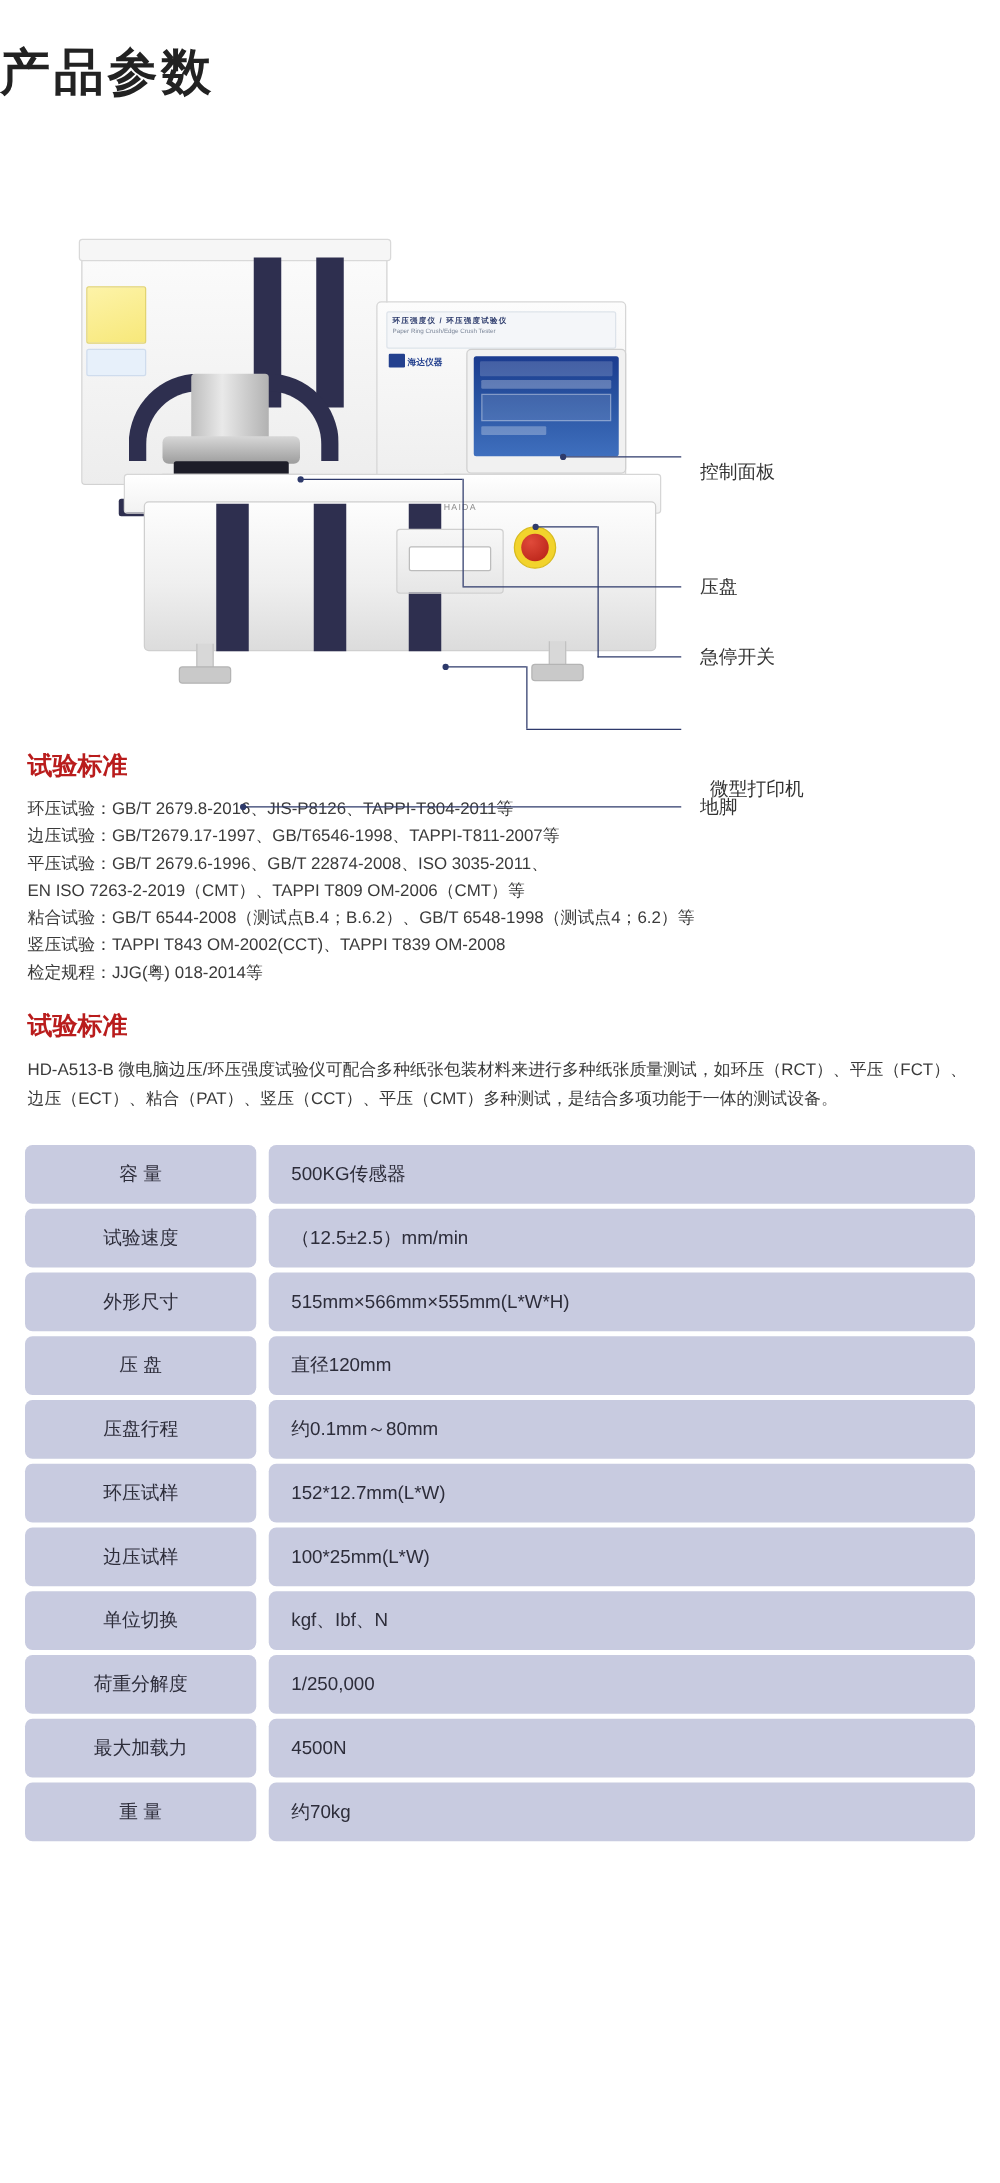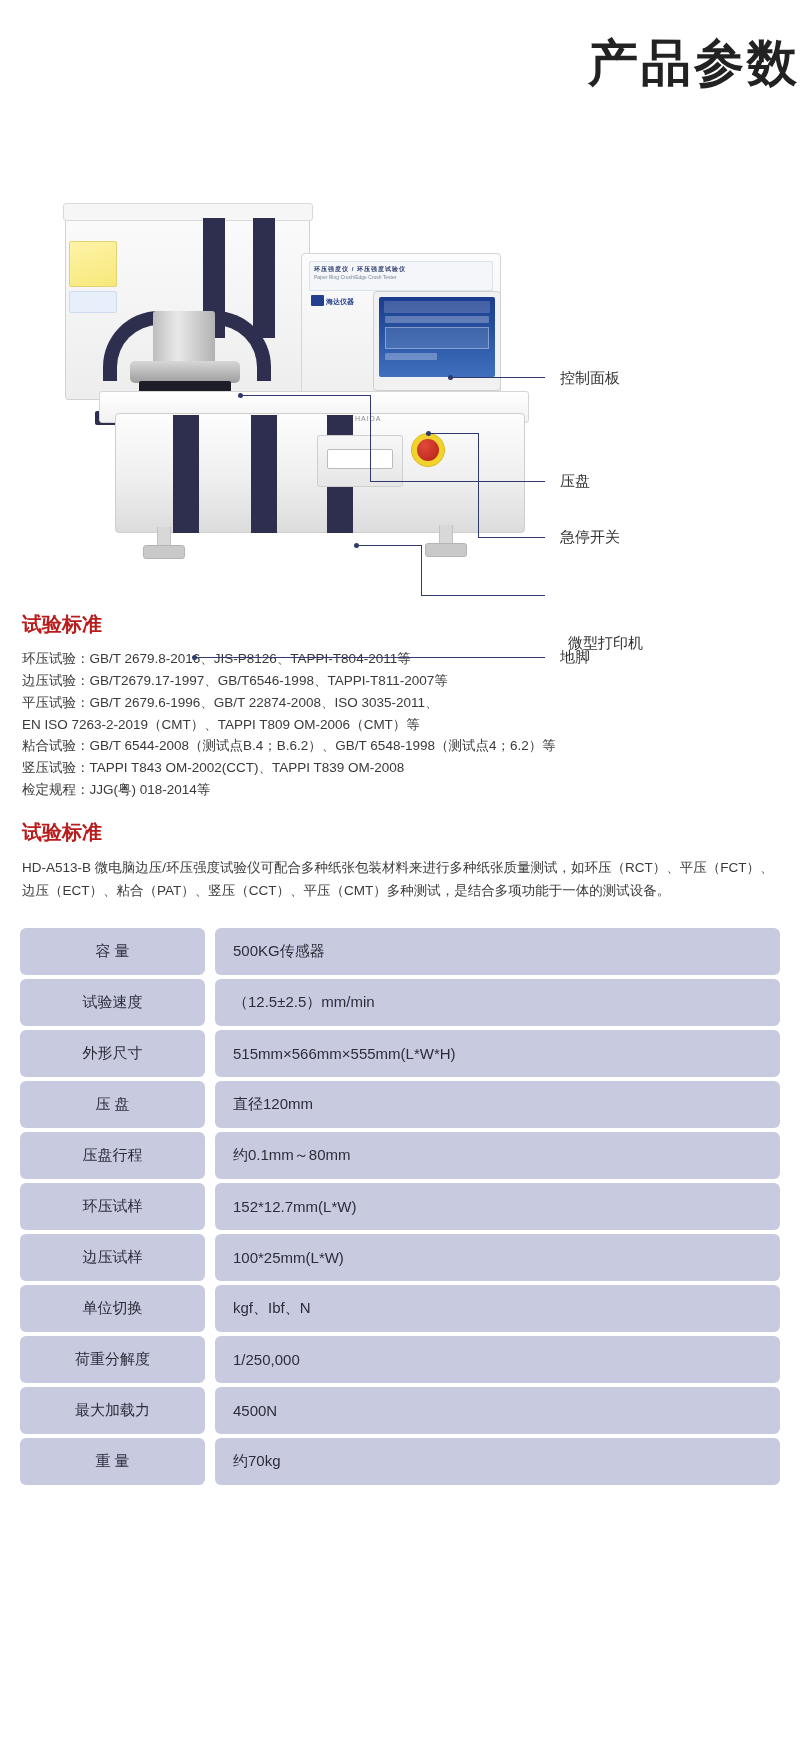--- a/index.html
+++ b/index.html
@@ -15,22 +15,22 @@
     color: #333333;
   }
   .page {
     width: 800px;
     position: relative;
     padding-bottom: 40px;
   }
 
   
   .page-title {
-    text-align: right;
-    font-size: 50px;
+    text-align: left;
+    font-size: 40px;
     font-weight: bold;
     color: #222222;
     letter-spacing: 3px;
     padding-top: 30px;
     padding-bottom: 6px;
   }
 
   
   .figure {
     position: relative;
@@ -487,21 +487,21 @@
       <div class="estop-btn"></div>
 
       <div class="foot-stem fs1"></div>
       <div class="foot f1"></div>
       <div class="foot-stem fs2"></div>
       <div class="foot f2"></div>
     </div>
 
     <div class="dot" style="left:448px; top:272px;"></div>
     <div class="leader h" style="left:450px; top:274px; width:95px;"></div>
-    <div class="callout-label" style="left:560px; top:266px;font-family:Liberation Mono, monospace;">控制面板</div>
+    <div class="callout-label" style="left:560px; top:277px;font-family:Liberation Mono, monospace;">控制面板</div>
 
     <div class="dot" style="left:238px; top:290px;"></div>
     <div class="leader h" style="left:240px; top:292px; width:130px;"></div>
     <div class="leader v" style="left:370px; top:292px; height:86px;"></div>
     <div class="leader h" style="left:370px; top:378px; width:175px;"></div>
     <div class="callout-label" style="left:560px; top:369px;">压盘</div>
 
     <div class="dot" style="left:426px; top:328px;"></div>
     <div class="leader h" style="left:428px; top:330px; width:50px;"></div>
     <div class="leader v" style="left:478px; top:330px; height:105px;"></div>

